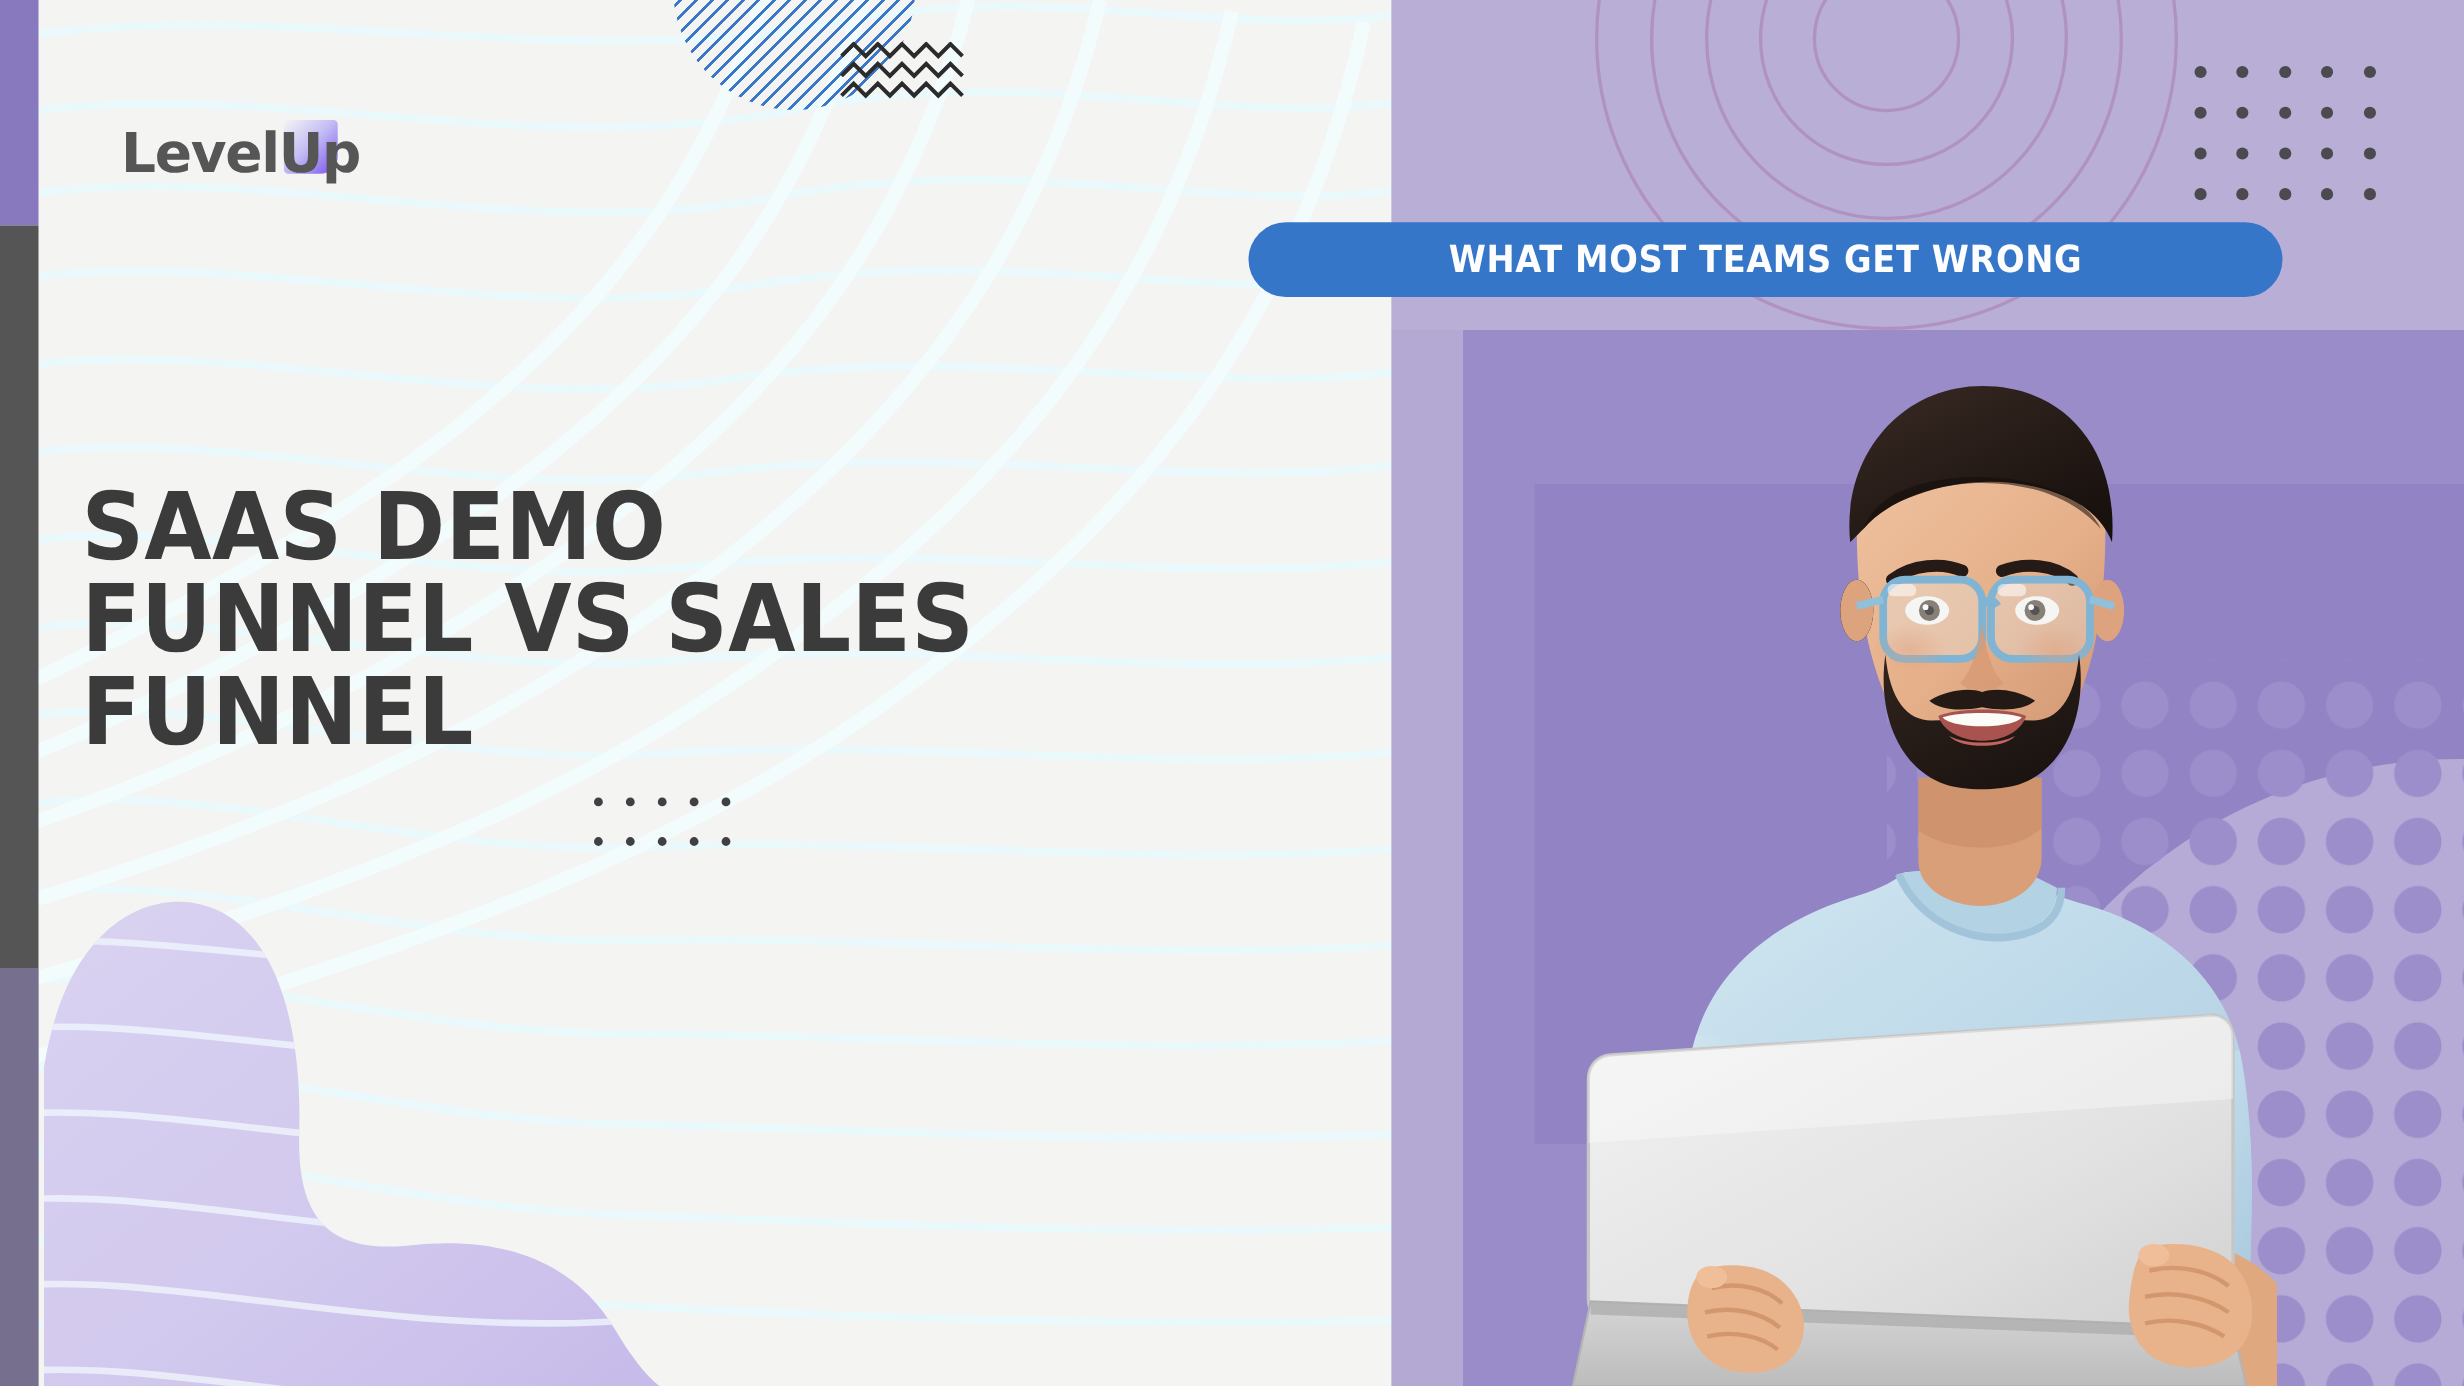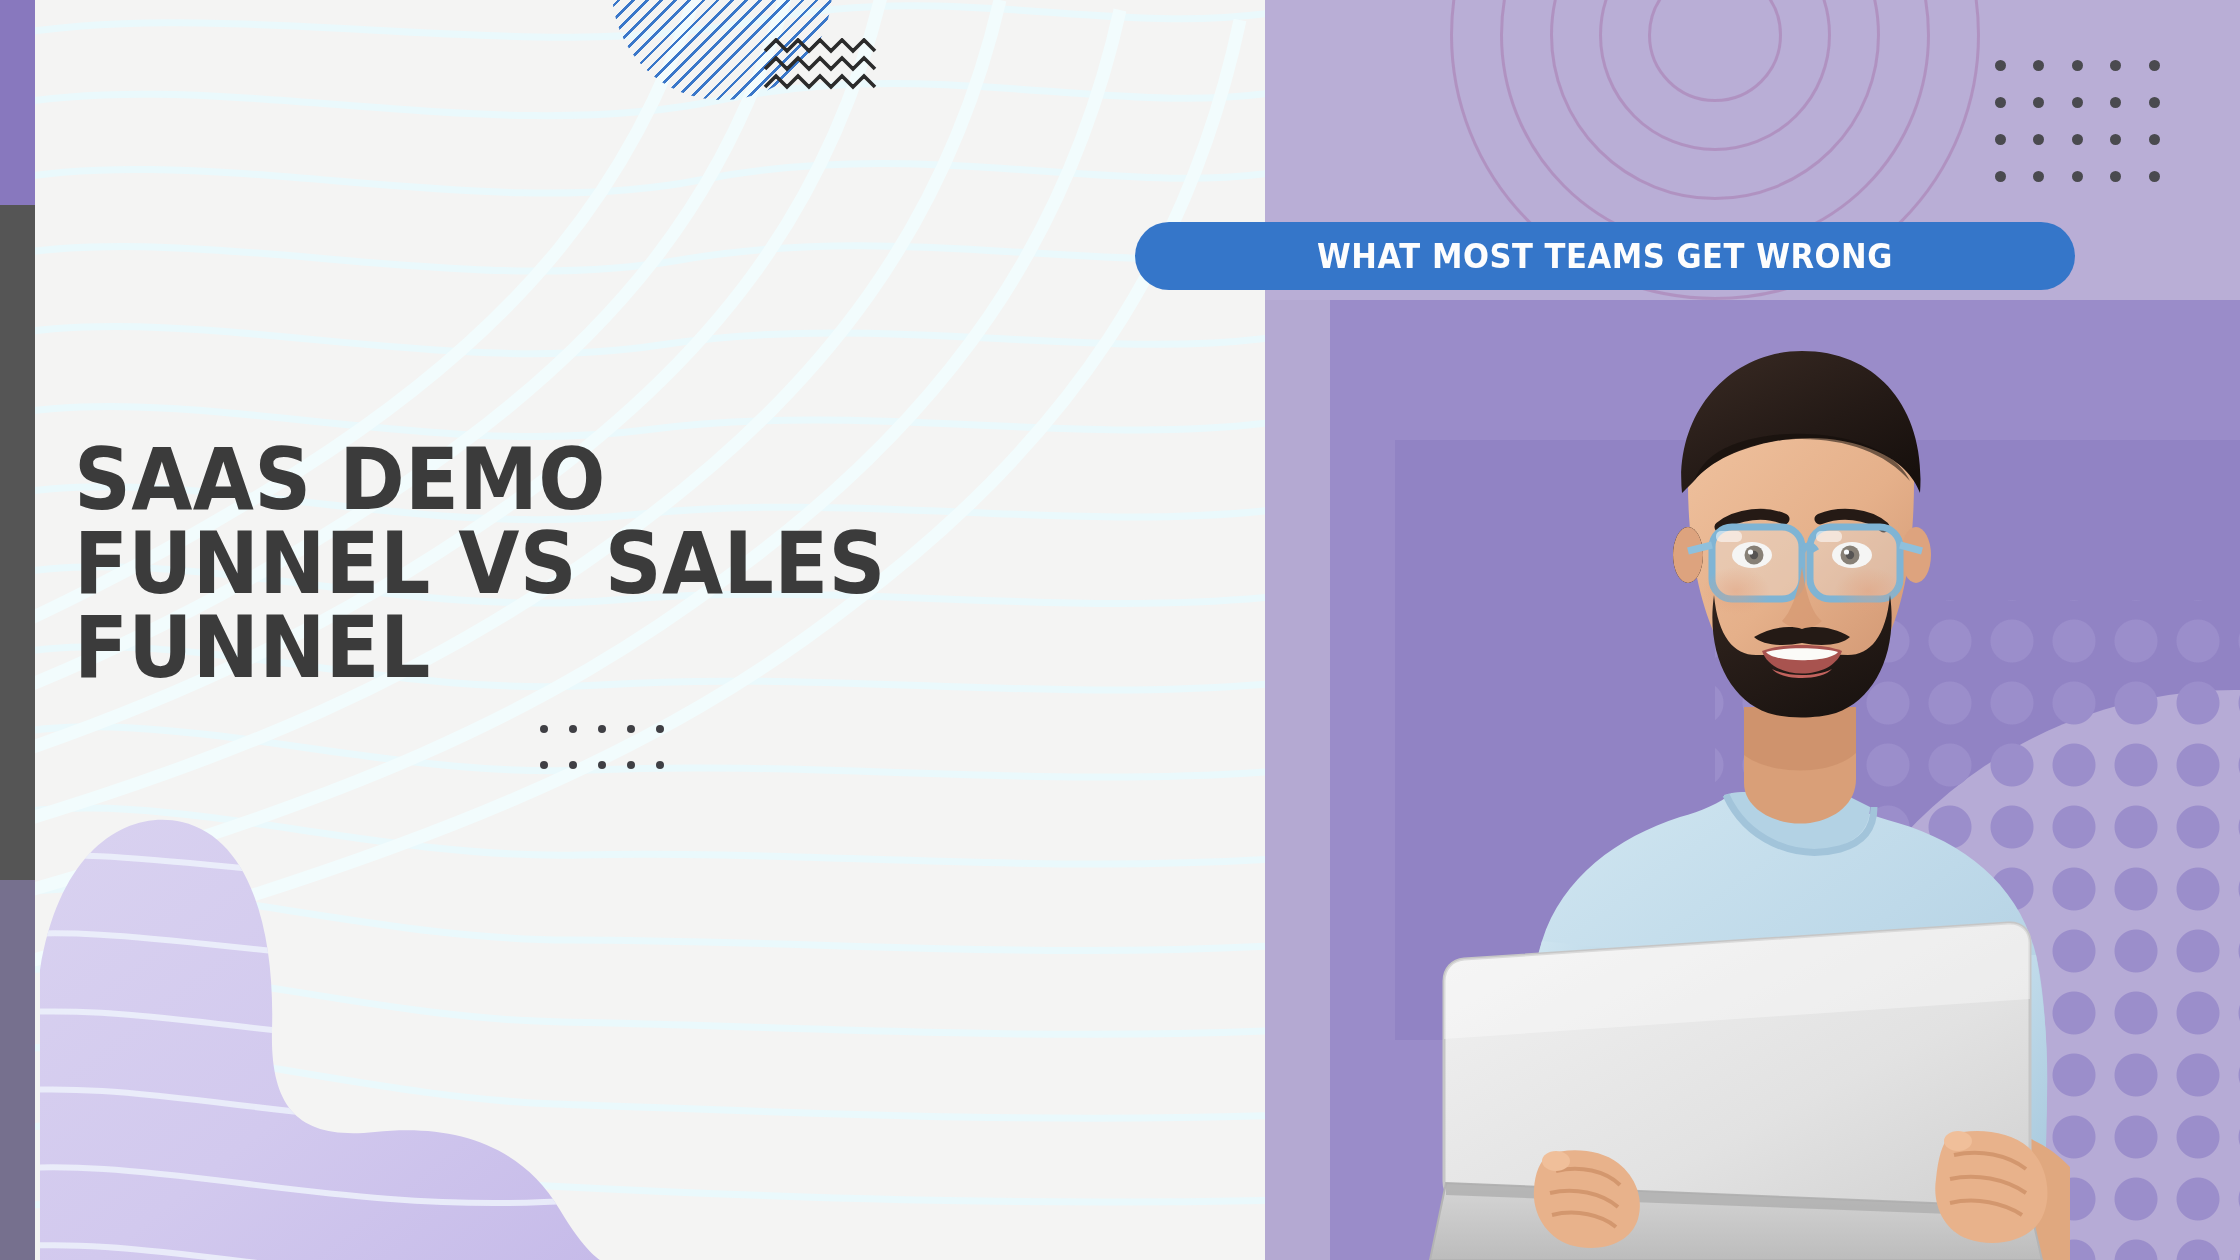--- a/index.html
+++ b/index.html
@@ -193,21 +193,20 @@
   }
 
   .badge {
     position: absolute;
     left: 1135px; top: 202px;
     width: 940px; height: 68px;
     border-radius: 34px;
     background: #3576c9;
     display: flex; align-items: center; justify-content: center;
     z-index: 40;
-    margin-top: 20px;
   }
   .badge-label {
     color: #fdfdfd;
     font-family: "DejaVu Sans", sans-serif;
     font-weight: bold;
     font-size: 34px;
     letter-spacing: 0.6px;
     transform: scaleX(0.9);
     white-space: nowrap;
   }
@@ -304,20 +303,24 @@
       <span class="dot" style="left:87px;top:36px"></span>
       <span class="dot" style="left:116px;top:36px"></span>
     </div>
 
     <div class="edge-strip">
       <div class="seg-purple"></div>
       <div class="seg-gray"></div>
       <div class="seg-overlay"></div>
     </div>
 
+    <div class="logo">
+      <div class="logo-mark"></div>
+      <span class="logo-word">LevelUp</span>
+    </div>
 
     <div class="headline">
       <span class="hl-line">SAAS DEMO</span>
       <span class="hl-line">FUNNEL VS SALES</span>
       <span class="hl-line">FUNNEL</span>
     </div>
   </div>
 
   <div class="right-panel">
     <div class="rp-band-top"></div>

